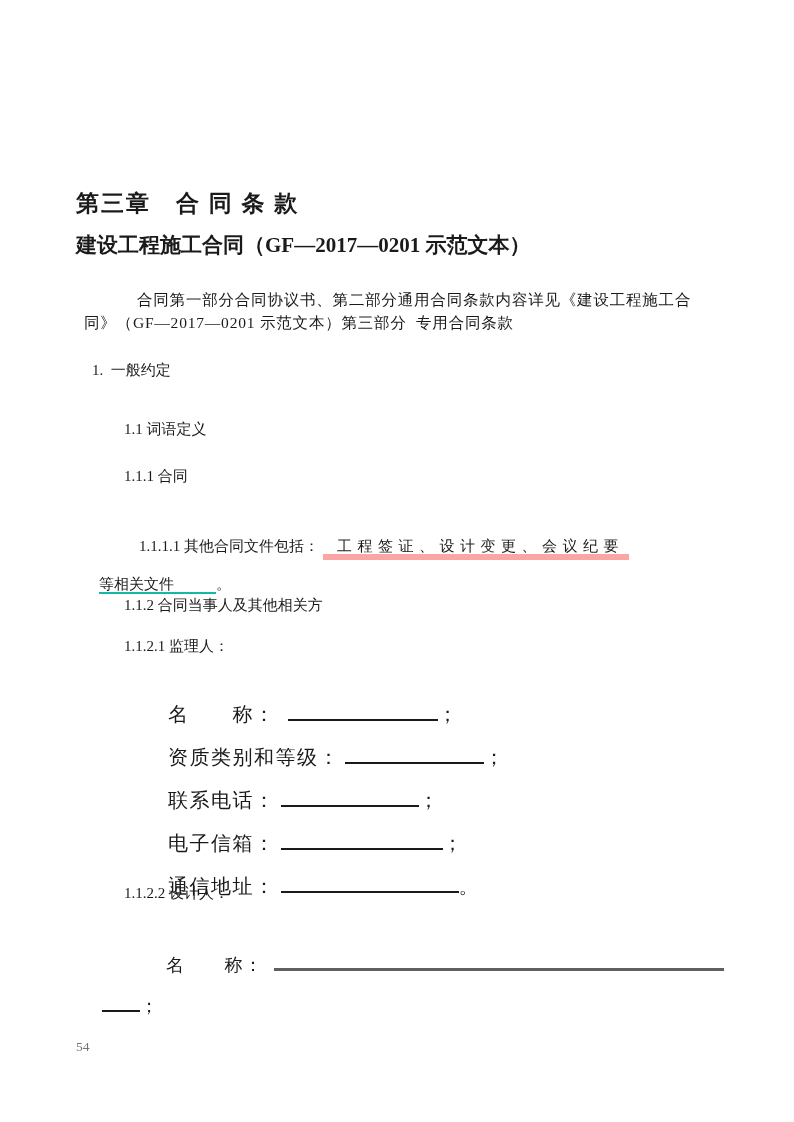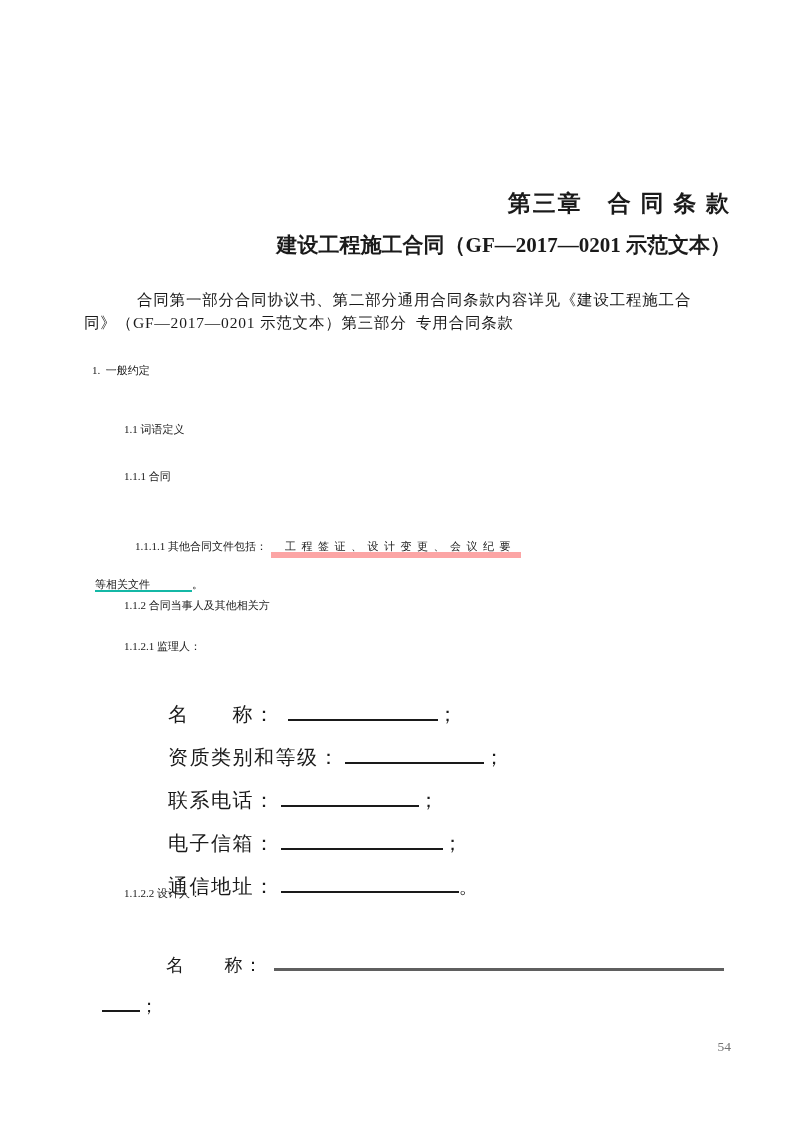--- a/index.html
+++ b/index.html
@@ -9,26 +9,26 @@
     height: 1122px;
     background: #ffffff;
     font-family: "Liberation Serif", "DejaVu Serif", serif;
     color: #1a1a1a;
     overflow: hidden;
   }
   .line {
     position: absolute;
     white-space: pre;
     line-height: 25px;
-    font-size: 11px;
+    font-size: 15px;
   }
   .centered {
-    left: 102px;
+    left: 76px;
     width: 629px;
-    text-align: right;
+    text-align: left;
   }
   .chapter-title {
     top: 188px;
     font-size: 23px;
     font-weight: bold;
     letter-spacing: 2px;
     line-height: 32px;
   }
   .doc-subtitle {
     top: 230px;

